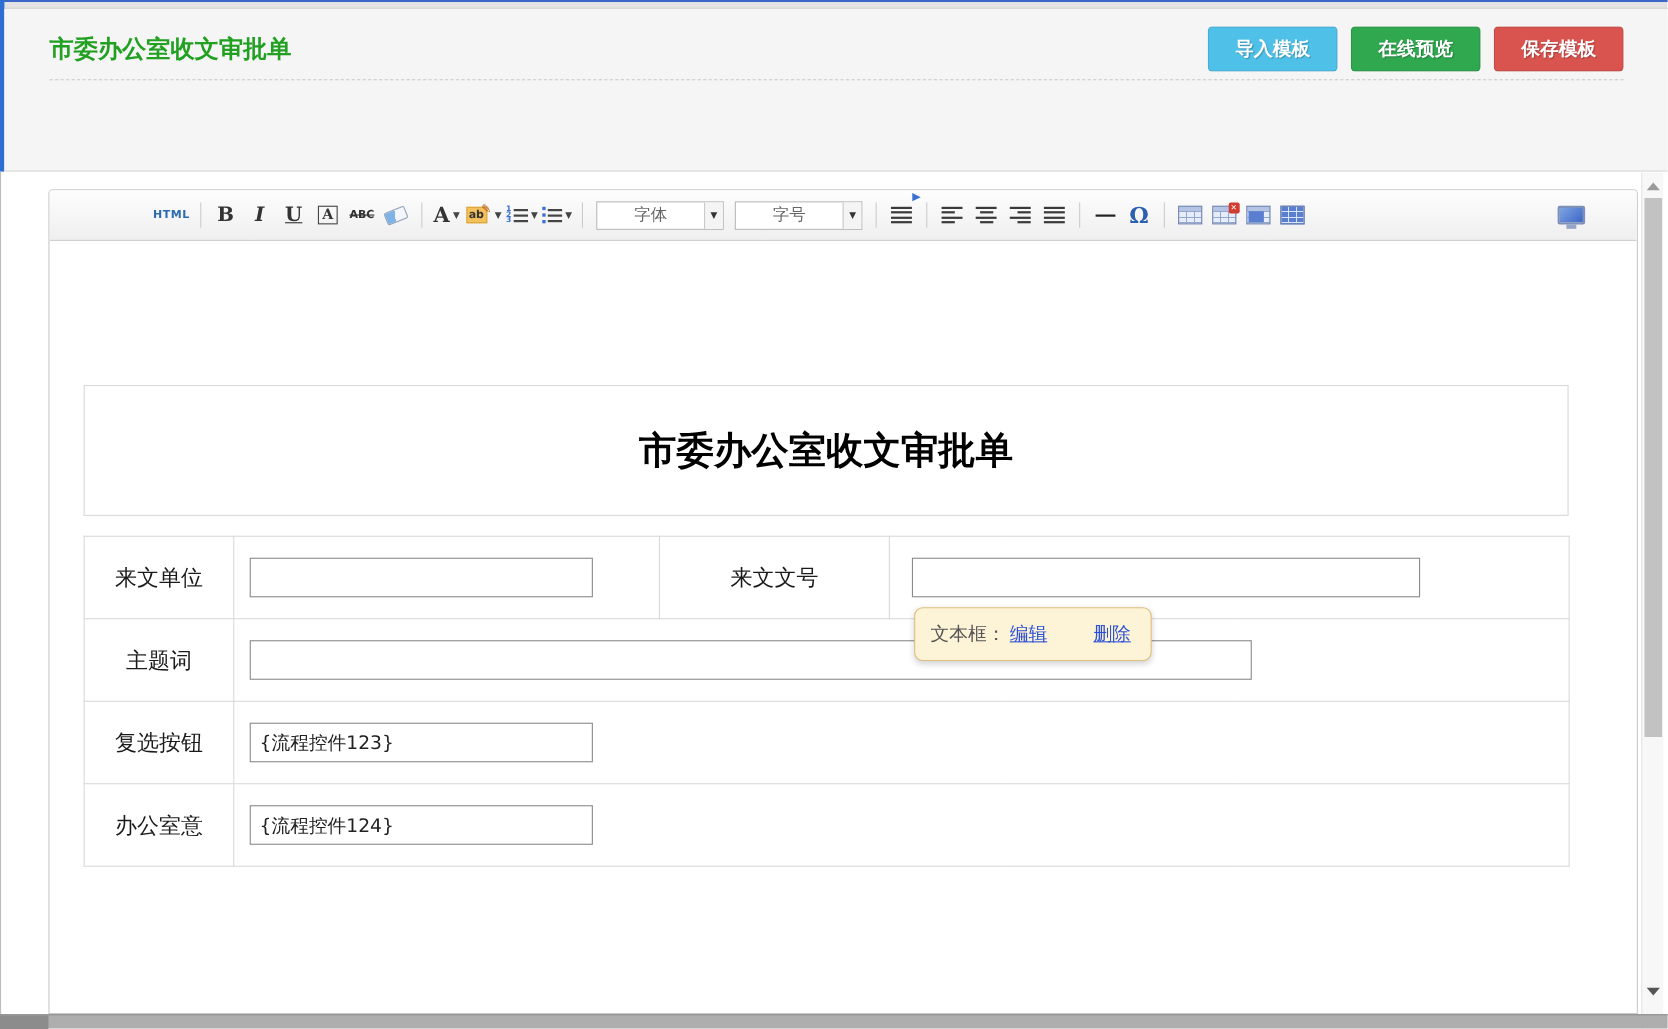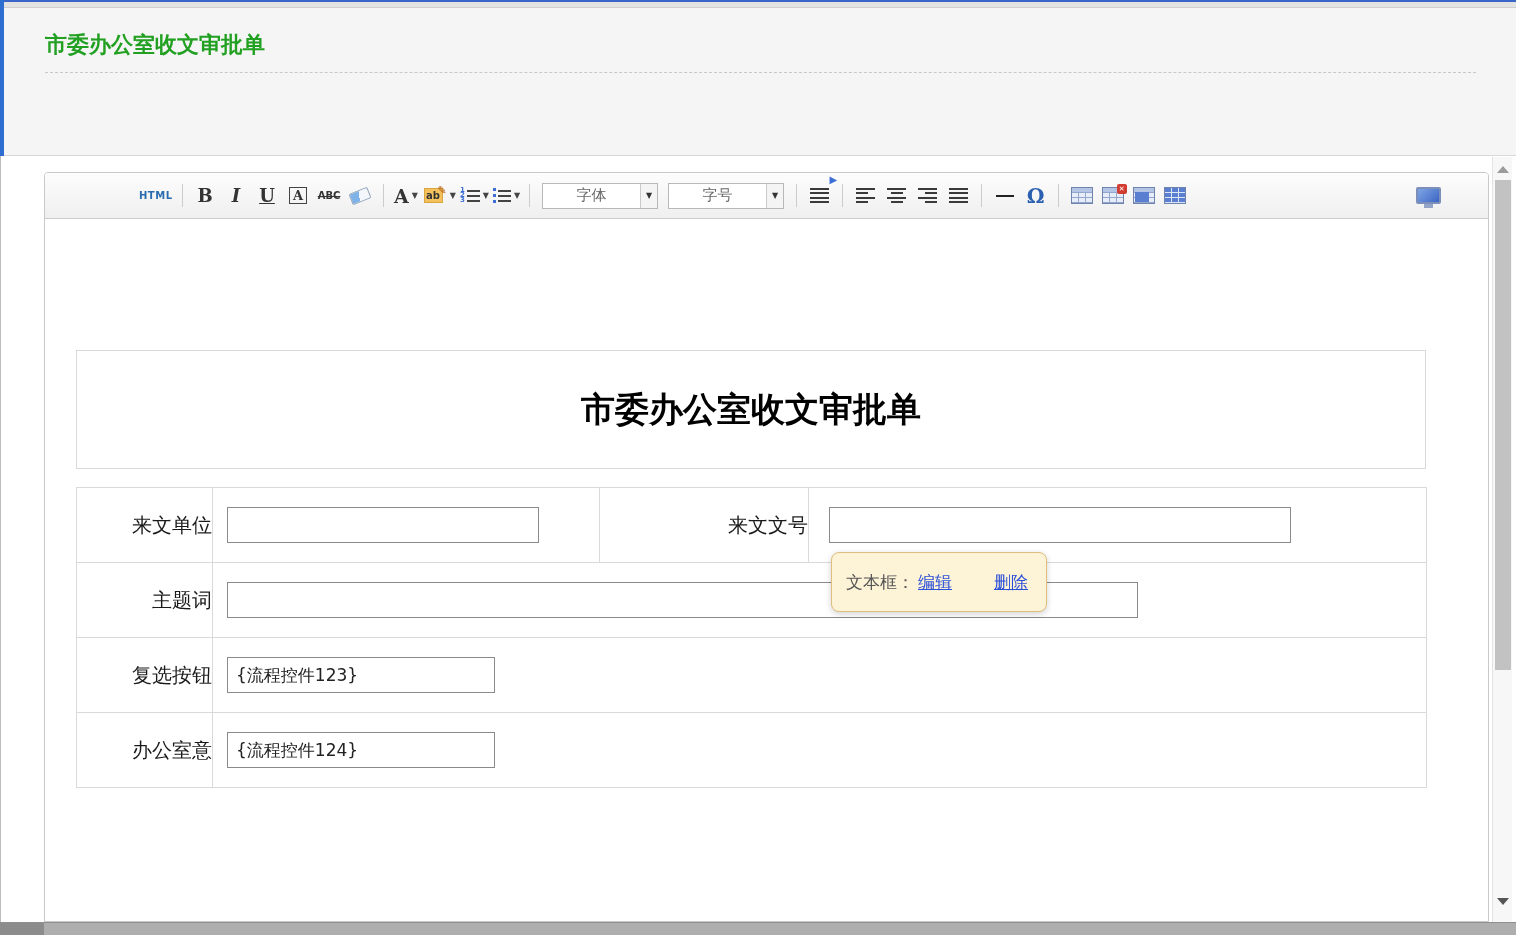--- a/index.html
+++ b/index.html
@@ -82,35 +82,35 @@
              background:linear-gradient(135deg,#7fa4e4,#3c66c4); position:relative; }
   .monitor::after { content:""; position:absolute; left:6px; bottom:-6px; width:9px; height:4px; background:#93a5c8; }
 
   
   .content { position:relative; height:704px; }
   .doc-title-box { position:absolute; left:31px; top:131px; width:1350px; height:119px; border:1px solid #d9d9d9;
                    display:flex; align-items:center; justify-content:center; }
   .doc-title { font-size:34px; font-weight:bold; color:#000; }
   .form-table { position:absolute; left:31px; top:268px; border-collapse:collapse; table-layout:fixed; }
   .form-table td { border:1px solid #d9d9d9; height:75px; font-size:20px; color:#1a1a1a; }
-  .form-table td.lbl { text-align:right; }
+  .form-table td.lbl { text-align:center; }
   .txt { border:1px solid #8a8a8a; background:#fff; height:36px; font-size:17px; color:#222; padding:0 8px;
          display:block; font-family:inherit; }
   .inp-r1a { margin-left:14px; width:312px; }
   .inp-r1b { margin-left:20px; width:462px; }
   .inp-wide { margin-left:14px; width:911px; }
   .inp-s { height:40px; }
   .inp-s.a { margin-left:14px; width:161px; }
   .inp-s.b { margin-left:12px; width:133px; }
   .inp-s.c { margin-left:18px; width:135px; }
   .inp-s.d { margin-left:12px; width:134px; }
-  .inp-flow { margin-left:14px; width:268px; }
-
-  
-  .tooltip { position:absolute; left:786px; top:379px; width:216px; height:60px; background:var(--tooltip_bg,#fdf3d7);
+  .inp-flow { margin-left:14px; width:312px; }
+
+  
+  .tooltip { position:absolute; left:786px; top:379px; width:216px; height:49px; background:var(--tooltip_bg,#fdf3d7);
              border:1px solid var(--tooltip_border,#dfbe7e); border-radius:8px; box-shadow:0 2px 6px rgba(0,0,0,.18);
              display:flex; align-items:center; padding:0 14px; font-size:17px; color:#555; z-index:5; }
   .tooltip a { color:var(--link,#2b50d8); text-decoration:underline; cursor:pointer; }
   .tooltip .lk1 { margin-left:4px; }
   .tooltip .lk2 { margin-left:42px; }
 
   
   .scrollbar { position:absolute; left:1492px; top:157px; width:20px; height:778px; background:#f7f7f7; border-left:1px solid #e4e4e4; }
   .sb-arrow-up { position:absolute; left:4px; top:9px; width:0; height:0; border-left:6px solid transparent;
                  border-right:6px solid transparent; border-bottom:7px solid #9b9b9b; cursor:pointer; }
@@ -121,20 +121,25 @@
 </head>
 <body>
 
 <div class="top-blue"></div>
 <div class="top-gray"></div>
 <div class="left-blue"></div>
 <div class="left-hair"></div>
 
 <div class="header">
   <div class="header-title">市委办公室收文审批单</div>
+  <div class="actions">
+    <div class="btn sky">导入模板</div>
+    <div class="btn green">在线预览</div>
+    <div class="btn red">保存模板</div>
+  </div>
   <div class="dash-sep"></div>
 </div>
 
 <div class="editor">
   <div class="toolbar">
     <div class="tb-btn">
         <span class="html-label">HTML</span>
       </div>
     <div class="sep"></div>
     <div class="tb-btn glyph-serif">B</div>

